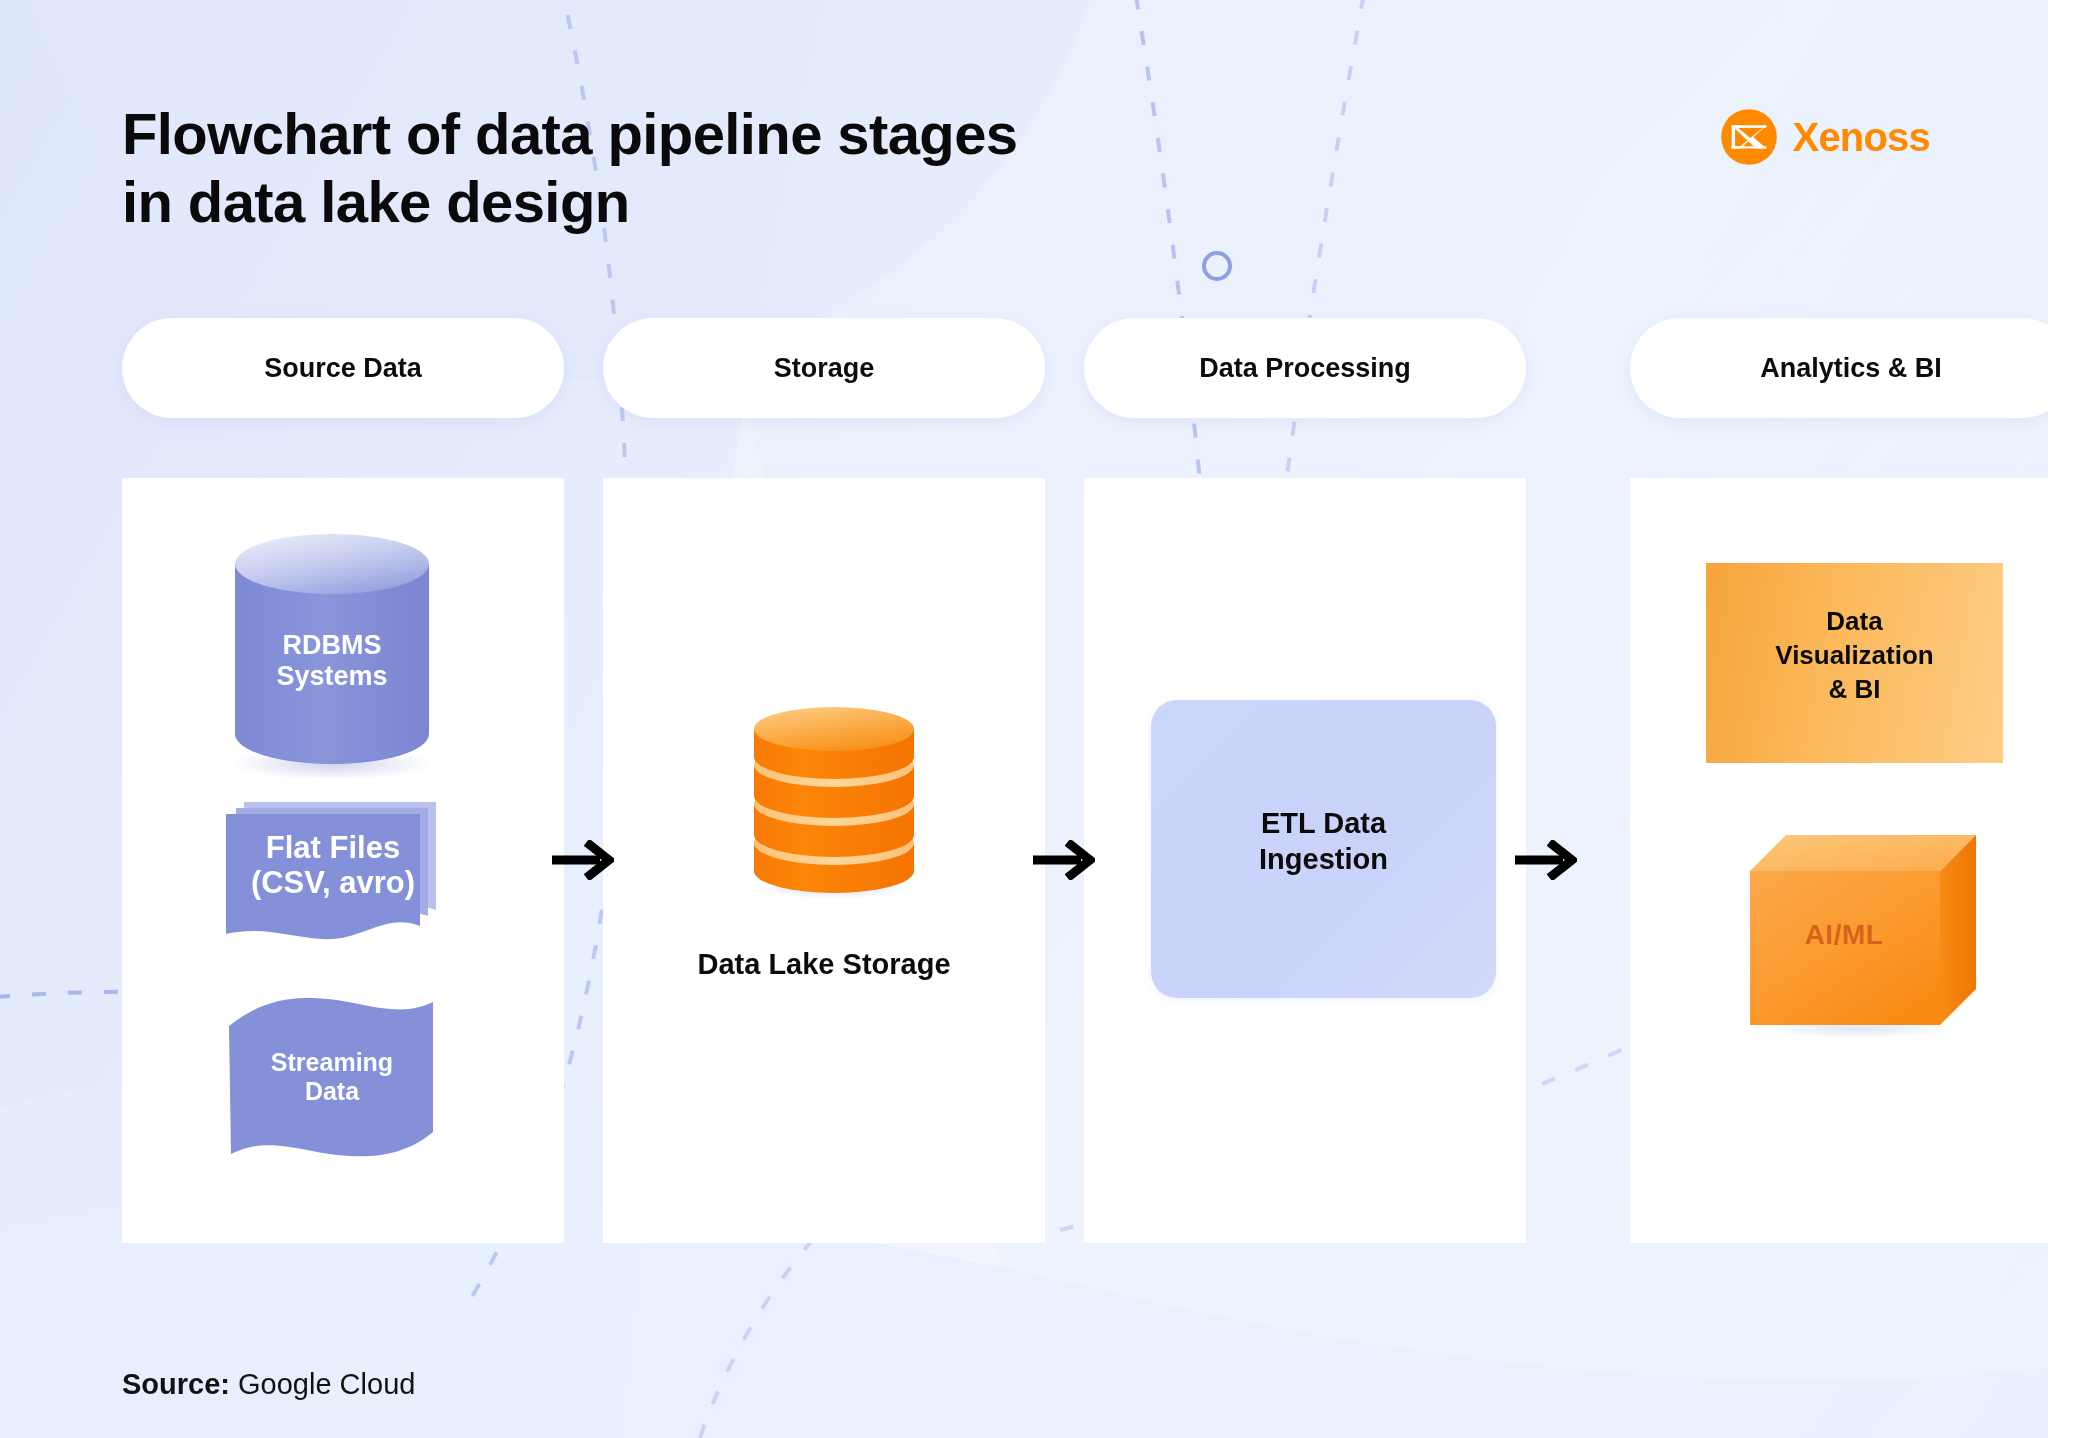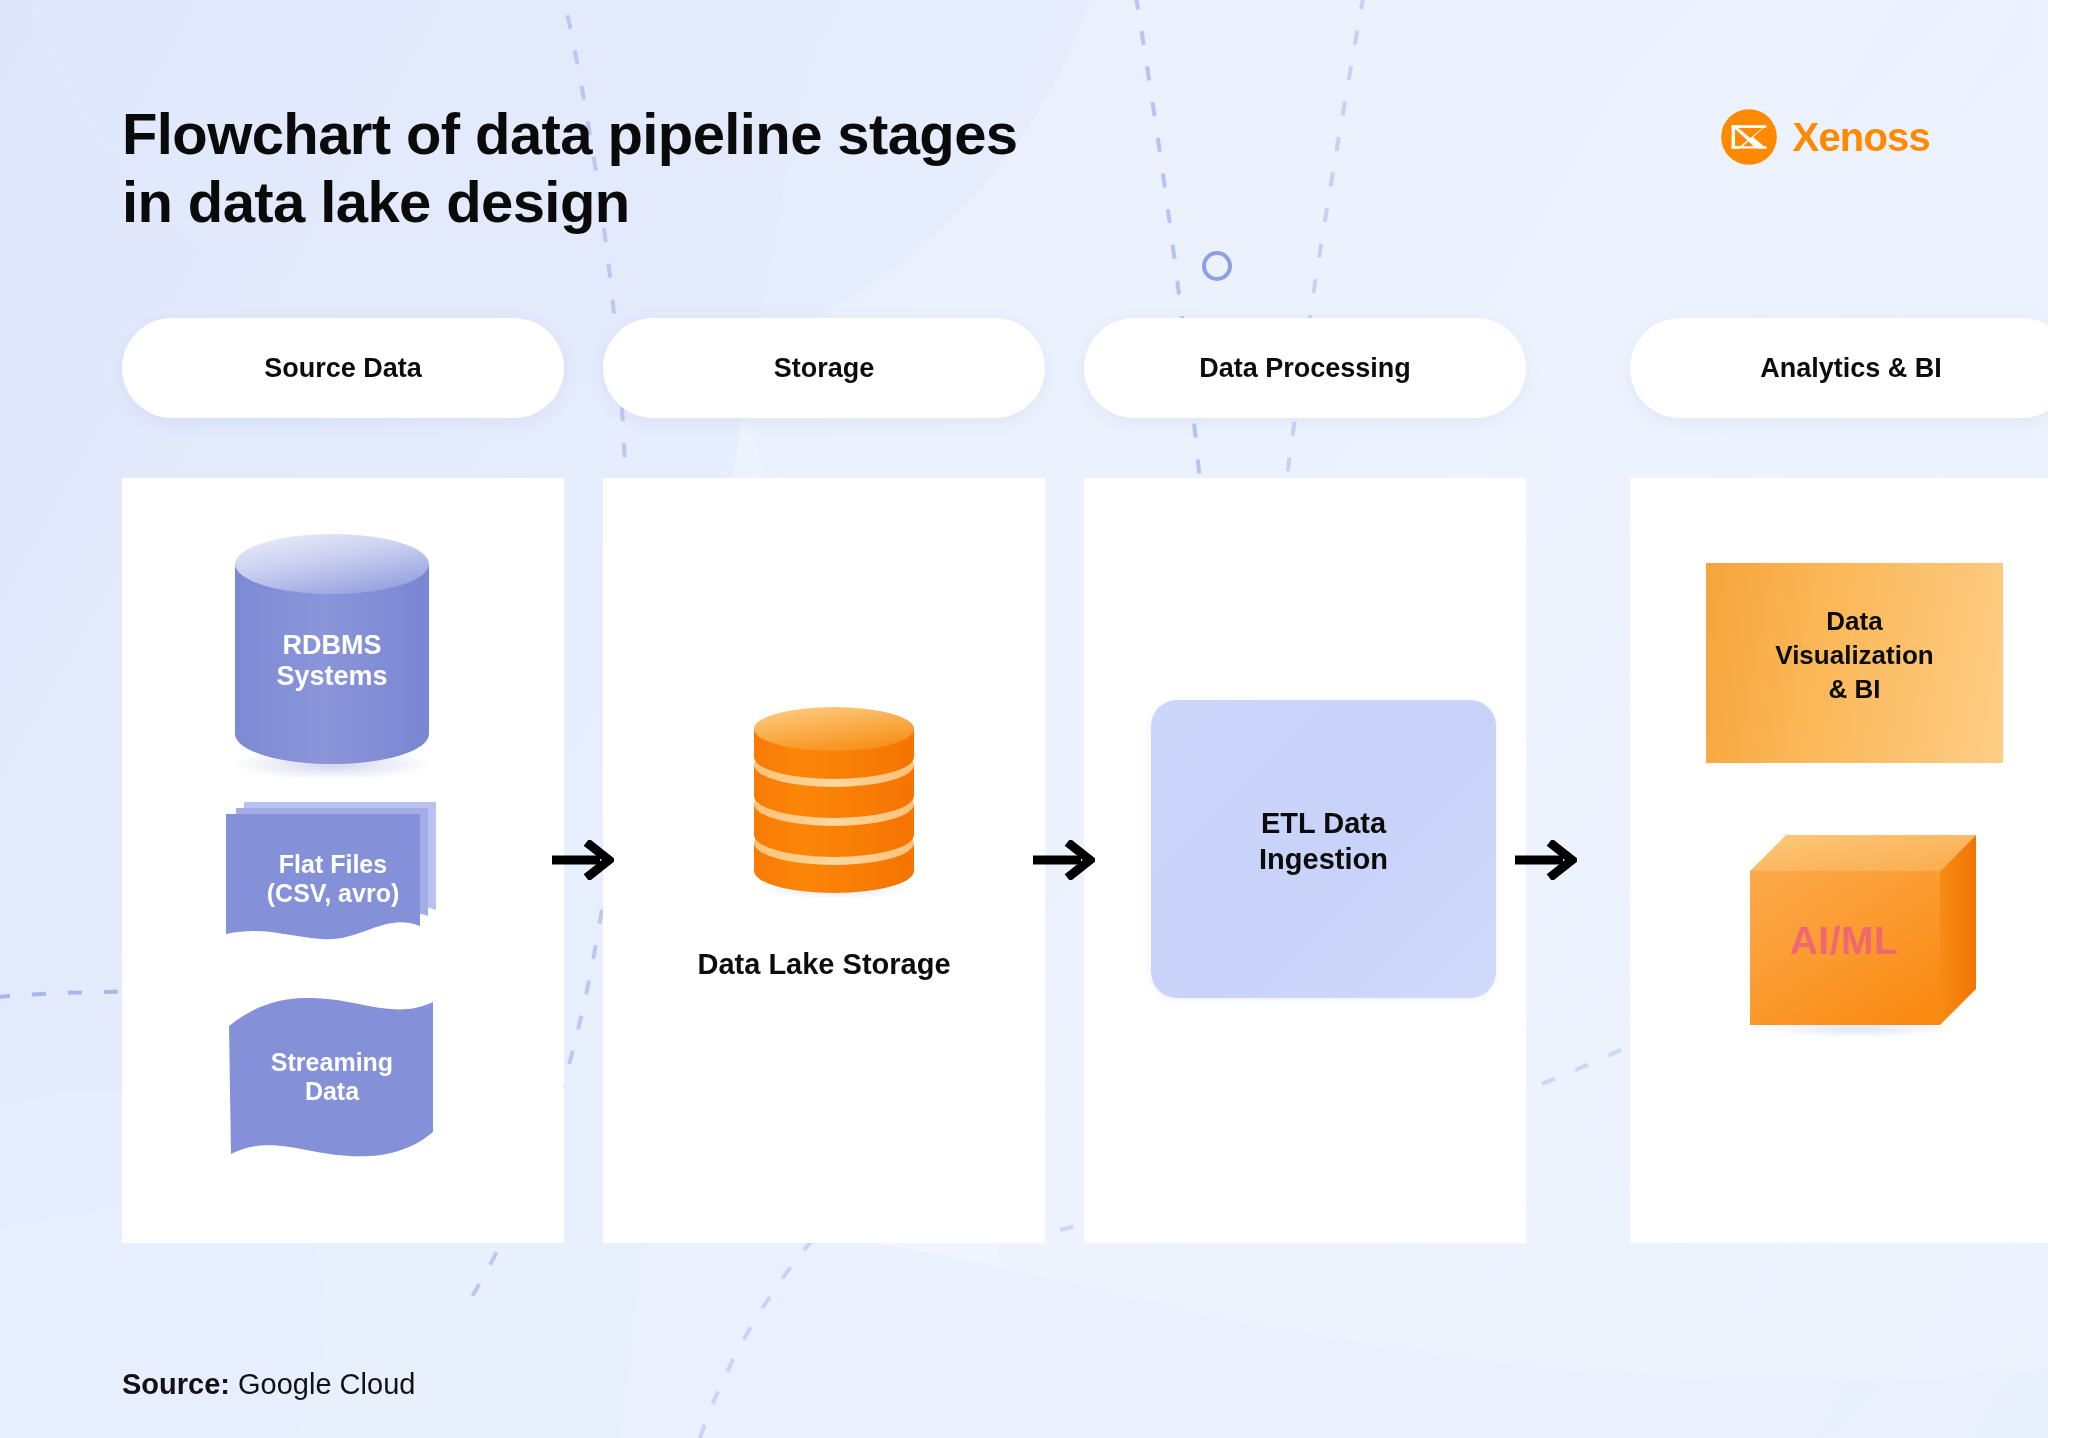--- a/index.html
+++ b/index.html
@@ -56,21 +56,21 @@
   
   .cyl { position: absolute; left: 105px; top: 50px; width: 210px; height: 250px; }
   .cyl-label, .shape-label {
     position: absolute; width: 100%; text-align: center;
     color: #ffffff; font-weight: 700; font-size: 27px; line-height: 1.14;
     white-space: pre-line; pointer-events: none;
   }
   .cyl-label { top: 102px; }
 
   .flat { position: absolute; left: 100px; top: 320px; width: 222px; height: 160px; }
-  .flat .shape-label { top: 52px; font-size: 25px; }
+  .flat .shape-label { top: 32px; font-size: 31px; }
 
   .stream { position: absolute; left: 105px; top: 520px; width: 210px; height: 170px; }
   .stream .shape-label { top: 50px; font-size: 25px; }
 
   
   .dbstack { position: absolute; left: 145px; top: 225px; width: 172px; height: 195px; }
   .storage-cap {
     position: absolute; top: 470px; width: 100%; text-align: center;
     font-size: 29px; font-weight: 700; color: #0c0c0c;
   }
@@ -94,21 +94,21 @@
     background: linear-gradient(100deg, #f6a43b 0%, #fbb757 38%, #fdcd86 100%);
   }
   .viz-label {
     position: absolute; top: 42px; width: 100%; text-align: center;
     font-size: 26px; font-weight: 700; color: #0b0b0b; line-height: 1.3;
     white-space: pre-line;
   }
   .cube { position: absolute; left: 118px; top: 355px; width: 230px; height: 205px; }
   .cube-text {
     position: absolute; left: 0; top: 86px; width: 192px; text-align: center;
-    font-size: 39px; font-weight: 800; color: #ec4899; opacity: .62;
+    font-size: 28px; font-weight: 800; color: #c2410c; opacity: .62;
     letter-spacing: 0.5px;
   }
 
   
   .source {
     position: absolute; left: 122px; top: 1368px;
     font-size: 29px; color: #121212;
   }
   .source b { font-weight: 700; }
   .source span { font-weight: 400; }

